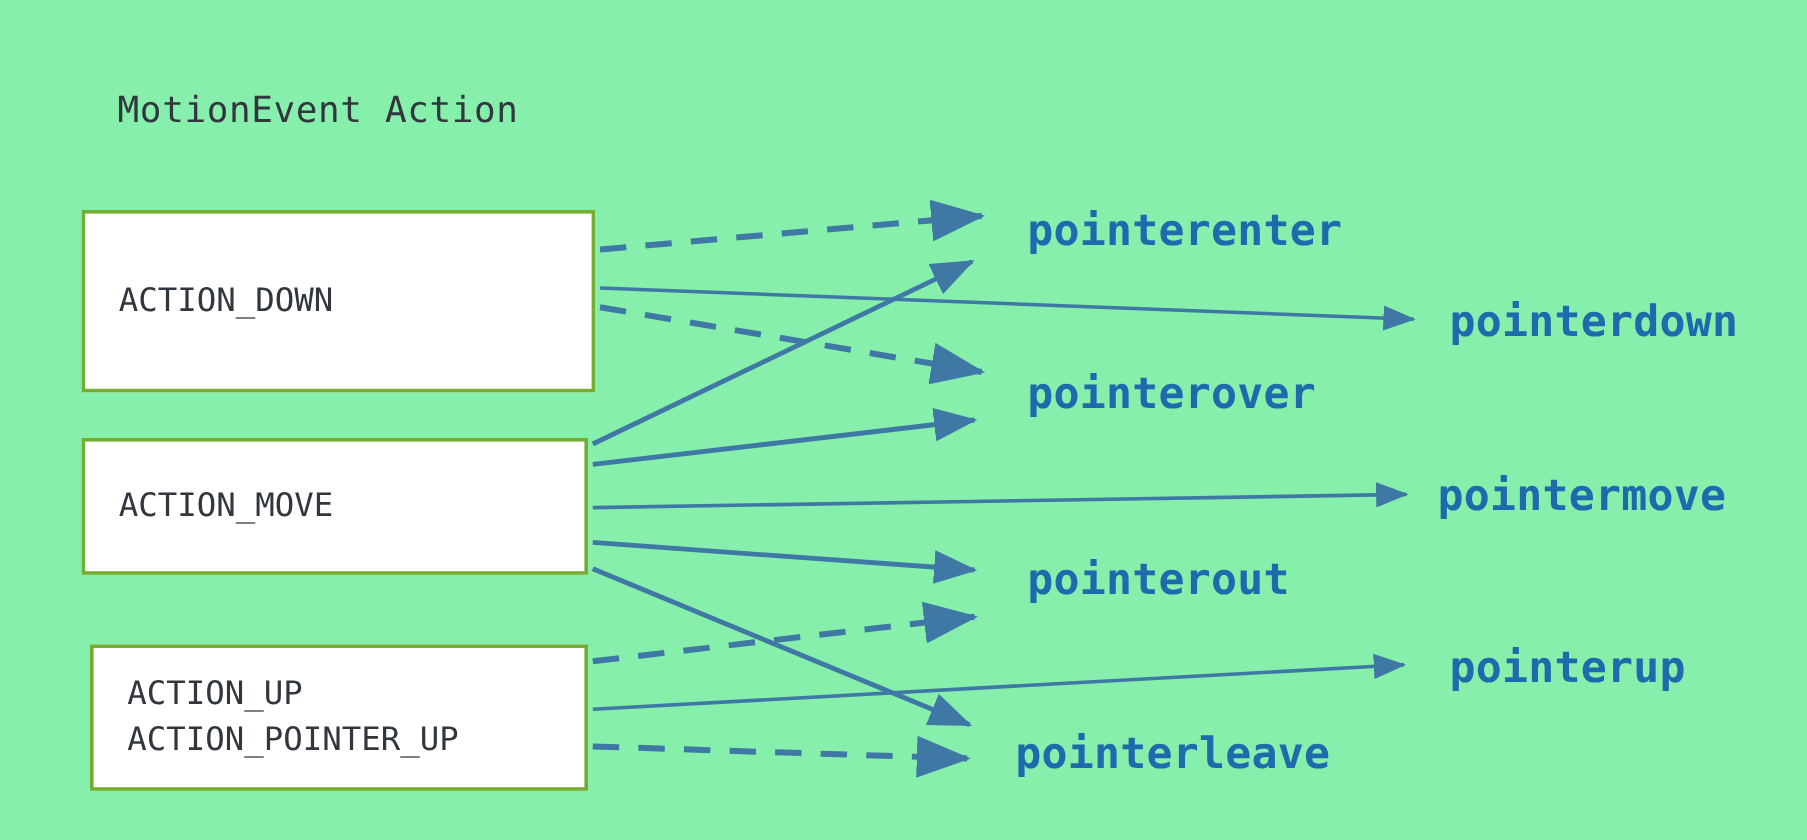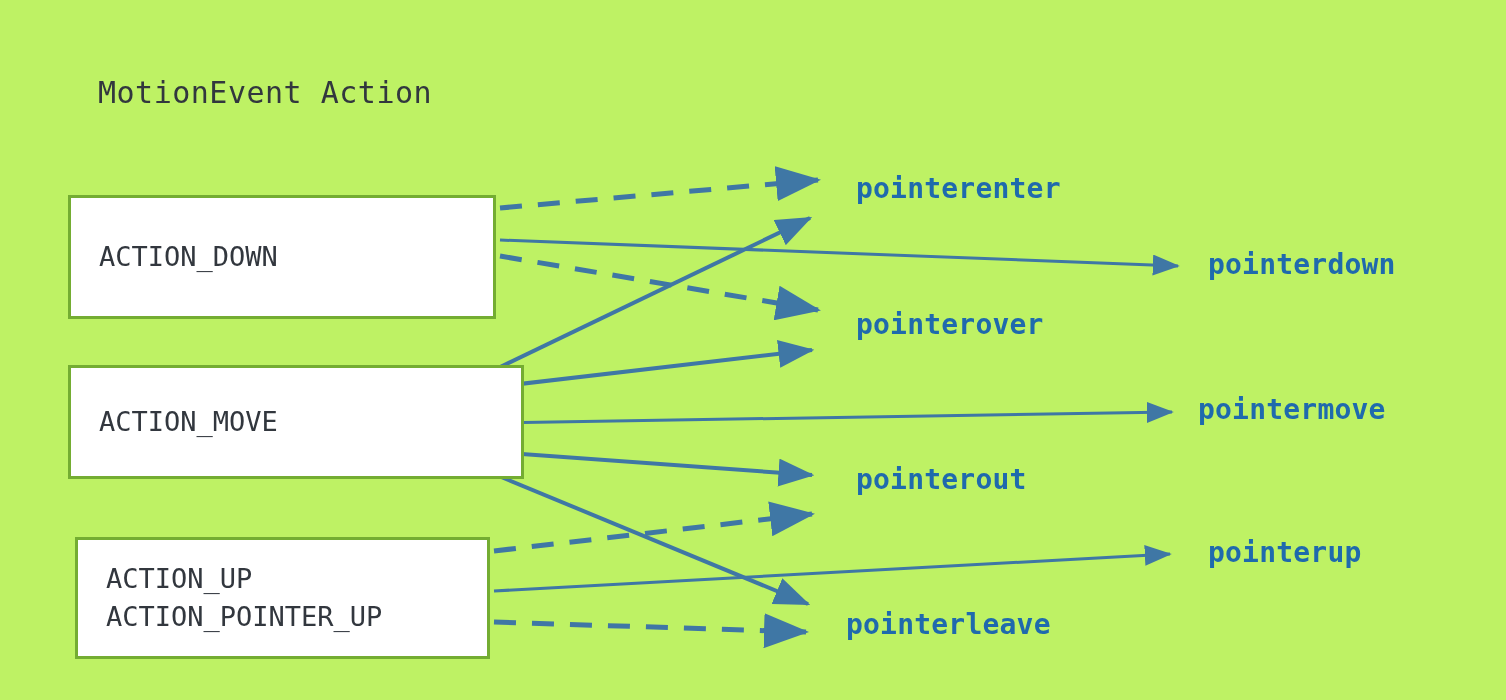--- a/index.html
+++ b/index.html
@@ -4,21 +4,21 @@
 <style>
   html, body {
     margin: 0;
     padding: 0;
     background: #ffffff;
   }
   #stage {
     position: relative;
     width: 1506px;
     height: 700px;
-    background: #bef264;
+    background: #86efac;
     overflow: hidden;
     font-family: "DejaVu Sans Mono", "Liberation Mono", monospace;
   }
   .col-header {
     position: absolute;
     color: #32373e;
     font-size: 30px;
     font-weight: 500;
     letter-spacing: 0.5px;
     white-space: nowrap;
@@ -36,28 +36,28 @@
     justify-content: center;
   }
   .action-box .line {
     color: #32373e;
     font-size: 27px;
     line-height: 1.42;
     white-space: nowrap;
     padding-left: 28px;
   }
 
-  #box-down  { left: 68px; top: 175px; width: 428px; height: 124px; margin-top: 20px; }
-  #box-move  { left: 68px; top: 365px; width: 456px; height: 114px; }
+  #box-down  { left: 68px; top: 175px; width: 428px; height: 152px; }
+  #box-move  { left: 68px; top: 365px; width: 422px; height: 114px; }
   #box-up    { left: 75px; top: 537px; width: 415px; height: 122px; }
 
   .event-label {
     position: absolute;
     color: #1f6aad;
-    font-size: 28px;
+    font-size: 36px;
     font-weight: 700;
     white-space: nowrap;
     letter-spacing: 0.2px;
   }
   #label-pointerenter { left: 856px;  top: 172px; }
   #label-pointerdown  { left: 1208px; top: 248px; }
   #label-pointerover  { left: 856px;  top: 308px; }
   #label-pointermove  { left: 1198px; top: 393px; }
   #label-pointerout   { left: 856px;  top: 463px; }
   #label-pointerup    { left: 1208px; top: 536px; }

